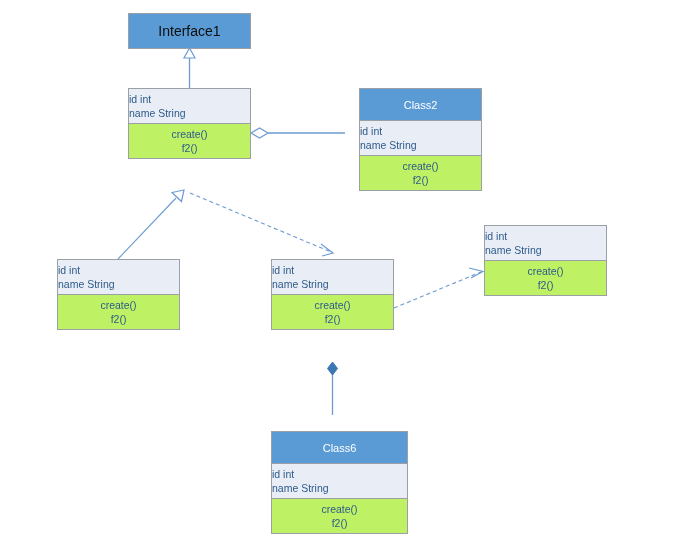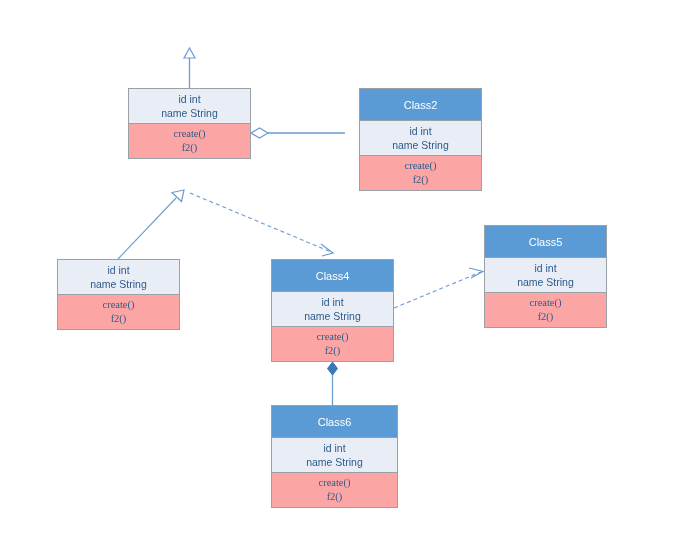--- a/index.html
+++ b/index.html
@@ -46,38 +46,37 @@
   }
   .node-attrs {
     box-sizing: border-box;
     background: #E9EEF6;
     color: #2E5A8B;
     font-size: 10.5px;
     line-height: 14px;
     text-align: center;
     display: flex;
     flex-direction: column;
-    align-items: center;
+    align-items: flex-start;
     justify-content: center;
     border: 1px solid #9aa0a6;
     border-bottom: none;
   }
   .node-methods {
     box-sizing: border-box;
-    background: #fca5a5;
+    background: #bef264;
     color: #2E5A8B;
     font-size: 10.5px;
     line-height: 14px;
     text-align: center;
     display: flex;
     flex-direction: column;
     align-items: center;
     justify-content: center;
     border: 1px solid #9aa0a6;
-    font-family: Liberation Serif, serif;
   }
   .iface {
     position: absolute;
     box-sizing: border-box;
     background: #5B9BD5;
     border: 1px solid #9aa0a6;
     color: #0d0d0d;
     font-size: 14px;
     display: flex;
     align-items: center;
@@ -116,20 +115,23 @@
       <line x1="394" y1="308" x2="481" y2="272" stroke="#6C9BD2" stroke-width="1.1" stroke-dasharray="4 3"></line>
       <polyline points="469,268 483,271.5 471,278" fill="none" stroke="#6C9BD2" stroke-width="1.2"></polyline>
     </g>
 
     <g>
       <line x1="332.5" y1="415" x2="332.5" y2="371" stroke="#6C9BD2" stroke-width="1.3"></line>
       <polygon points="332.5,362 327.5,368.5 332.5,375 337.5,368.5" fill="#3C78B4" stroke="#3C78B4" stroke-width="1"></polygon>
     </g>
   </svg>
 
+  <div class="iface" style="left:128px; top:13px; width:123px; height:36px;">
+    <span>Interface1</span>
+  </div>
 
   <div class="node" style="left:128px; top:88px; width:123px;">
     <div class="node-attrs" style="height:35px;">
       <span class="attr-line">id int</span>
       <span class="attr-line">name String</span>
     </div>
     <div class="node-methods" style="height:36px;">
       <span class="meth-line">create()</span>
       <span class="meth-line">f2()</span>
     </div>
@@ -154,48 +156,42 @@
       <span class="attr-line">id int</span>
       <span class="attr-line">name String</span>
     </div>
     <div class="node-methods" style="height:36px;">
       <span class="meth-line">create()</span>
       <span class="meth-line">f2()</span>
     </div>
   </div>
 
   <div class="node" style="left:271px; top:259px; width:123px;">
-    <div class="node-header" style="height:32px;">
-      <span>Class4</span>
-    </div>
     <div class="node-attrs" style="height:35px;">
       <span class="attr-line">id int</span>
       <span class="attr-line">name String</span>
     </div>
     <div class="node-methods" style="height:36px;">
       <span class="meth-line">create()</span>
       <span class="meth-line">f2()</span>
     </div>
   </div>
 
   <div class="node" style="left:484px; top:225px; width:123px;">
-    <div class="node-header" style="height:32px;">
-      <span>Class5</span>
-    </div>
-    <div class="node-attrs" style="height:35px;">
-      <span class="attr-line">id int</span>
-      <span class="attr-line">name String</span>
-    </div>
-    <div class="node-methods" style="height:36px;">
-      <span class="meth-line">create()</span>
-      <span class="meth-line">f2()</span>
-    </div>
-  </div>
-
-  <div class="node" style="left:271px; top:405px; width:127px;">
+    <div class="node-attrs" style="height:35px;">
+      <span class="attr-line">id int</span>
+      <span class="attr-line">name String</span>
+    </div>
+    <div class="node-methods" style="height:36px;">
+      <span class="meth-line">create()</span>
+      <span class="meth-line">f2()</span>
+    </div>
+  </div>
+
+  <div class="node" style="left:271px; top:431px; width:137px;">
     <div class="node-header" style="height:32px;">
       <span>Class6</span>
     </div>
     <div class="node-attrs" style="height:35px;">
       <span class="attr-line">id int</span>
       <span class="attr-line">name String</span>
     </div>
     <div class="node-methods" style="height:36px;">
       <span class="meth-line">create()</span>
       <span class="meth-line">f2()</span>

